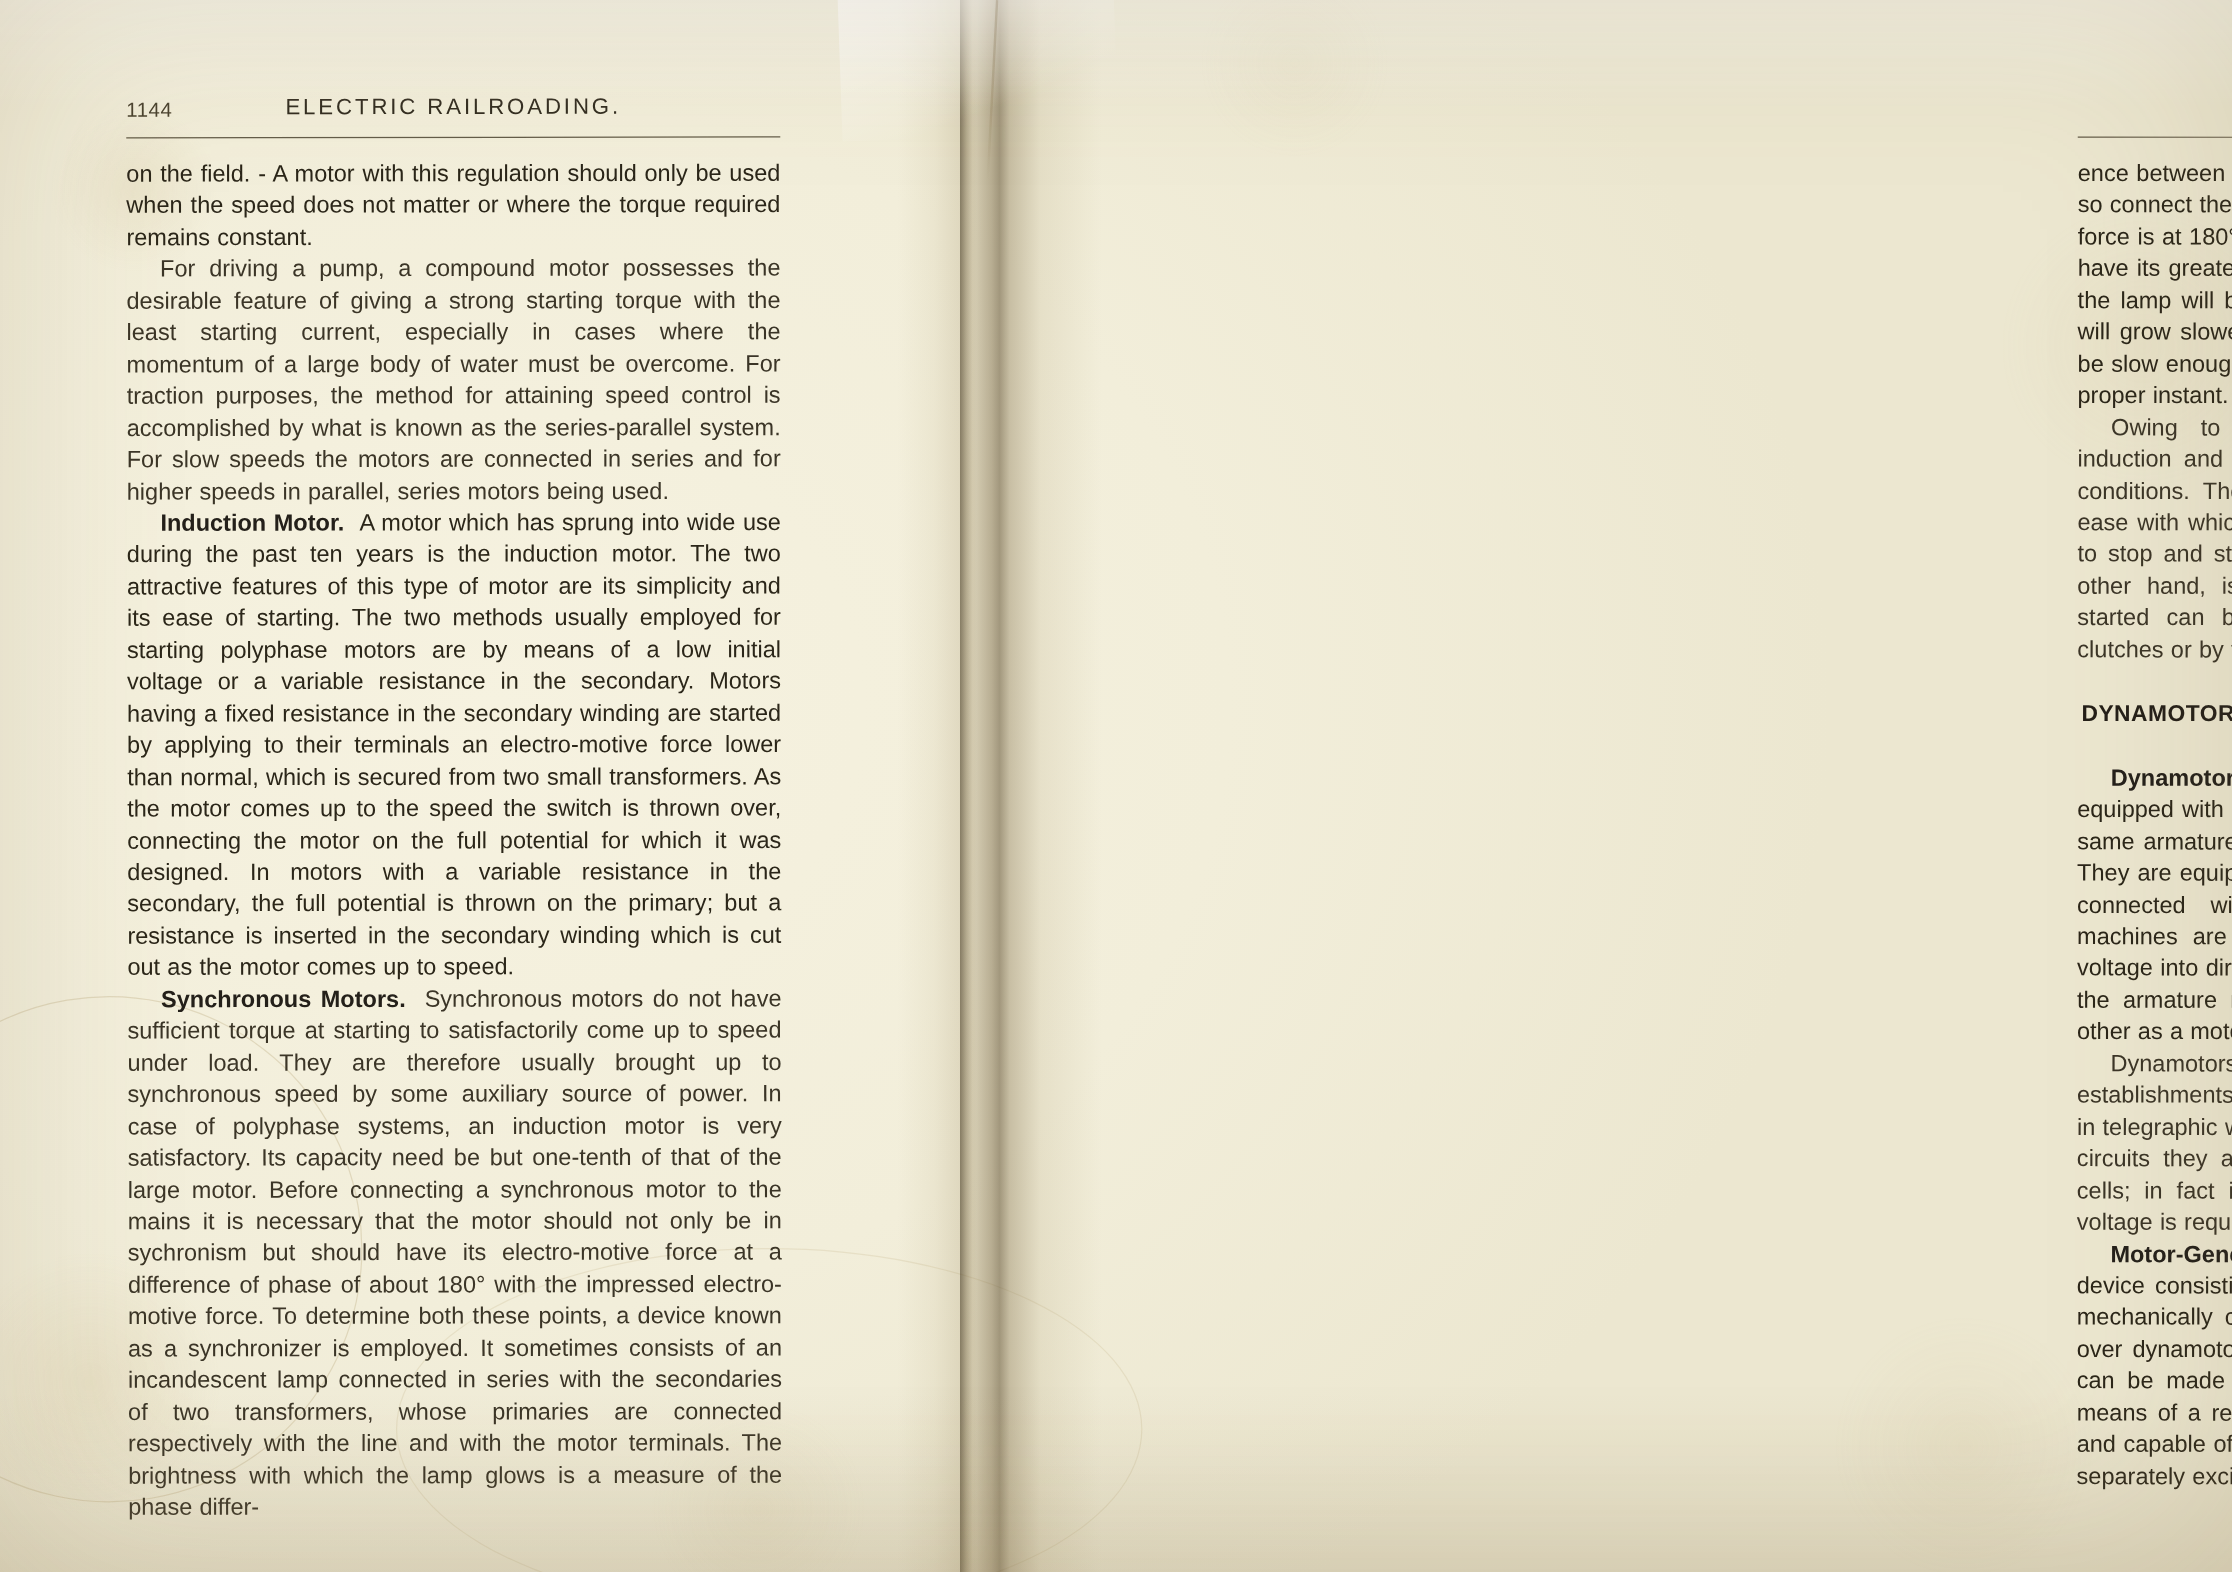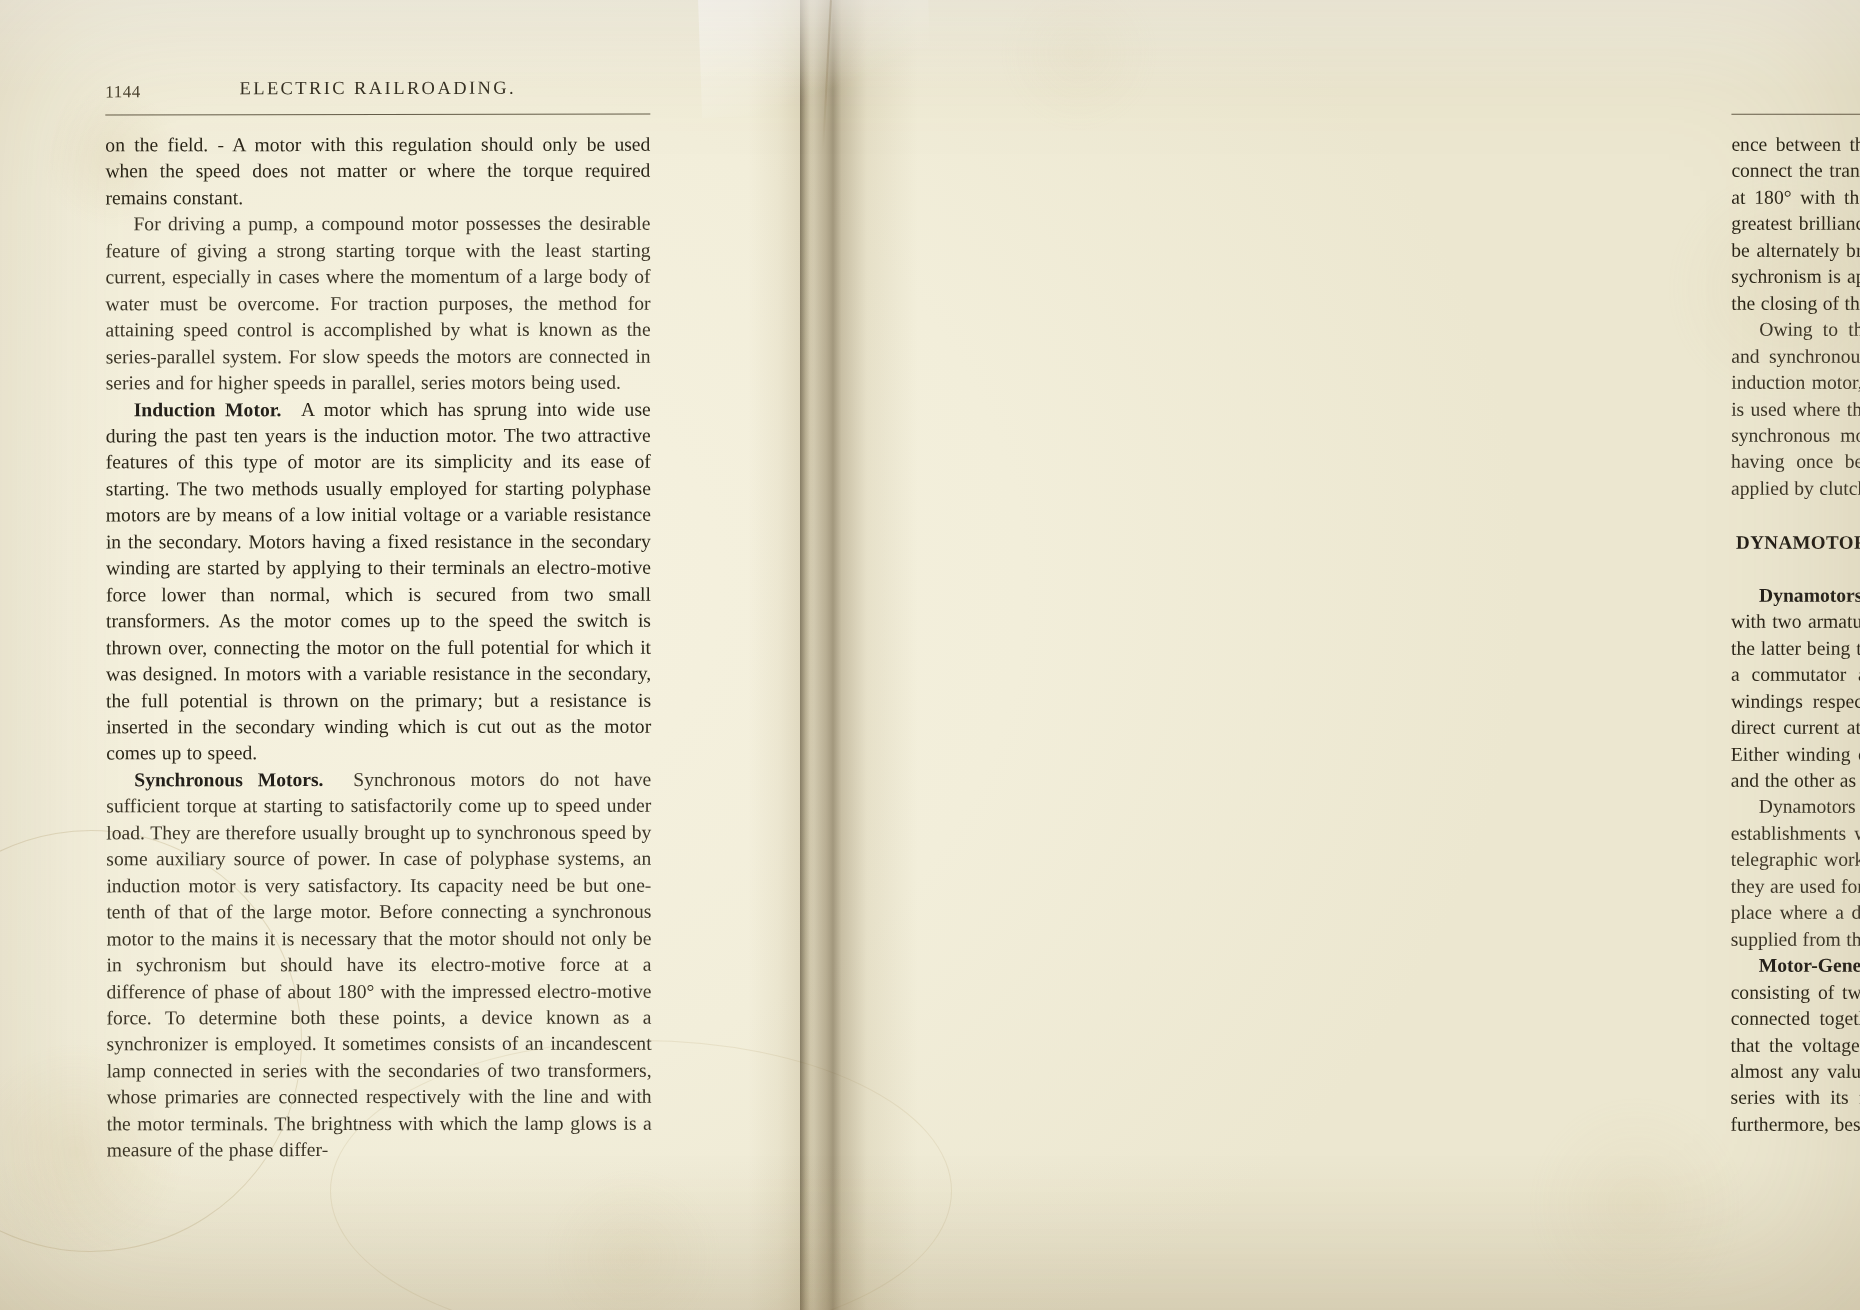--- a/index.html
+++ b/index.html
@@ -6,21 +6,21 @@
     margin: 0;
     padding: 0;
     background: #ffffff;
   }
 
   #spread {
     position: relative;
     width: 1860px;
     height: 1310px;
     overflow: hidden;
-    font-family: Liberation Serif, serif;
+    font-family: Liberation Sans, sans-serif;
     background: #f9a8d4;
   }
 
   
   .paper-base {
     position: absolute;
     inset: 0;
     background:
       radial-gradient(ellipse 60% 70% at 22% 45%, #f6f2e0 0%, #f2eeda 55%, #ece7d0 100%),
       linear-gradient(90deg, #e8e2c8 0%, #f4f0de 6%, #f5f1df 40%, #f1ecd8 48%, #ded6b8 50%,

